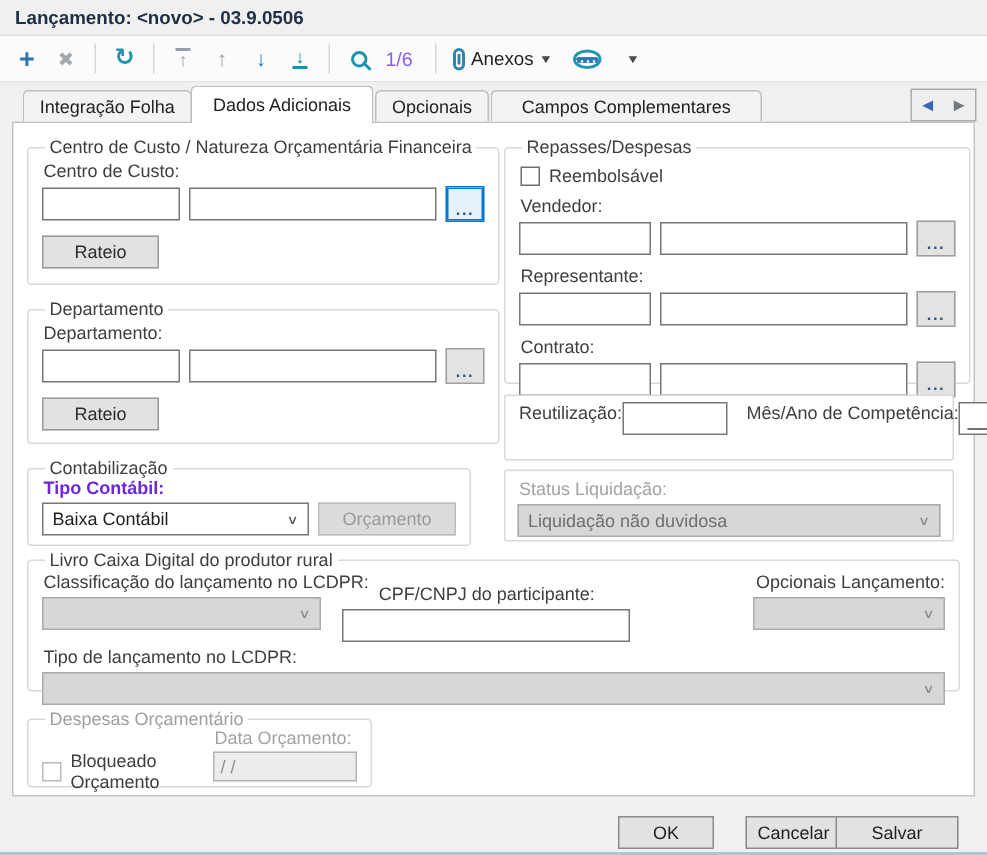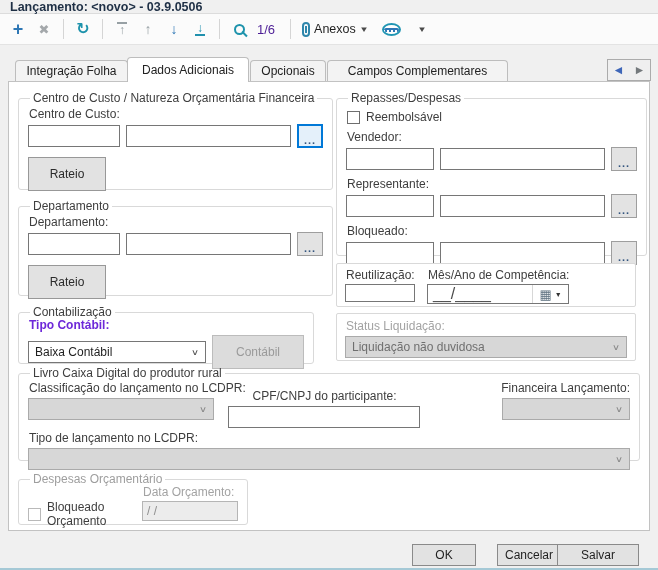--- a/index.html
+++ b/index.html
@@ -3,38 +3,38 @@
 <meta charset="utf-8">
 <style>
   html,body{margin:0;padding:0;background:#e8e8e8;}
   *{box-sizing:border-box;}
   .window{
     position:relative;width:658px;height:570px;background:#f0f0f0;overflow:hidden;
     font-family:"Liberation Sans","DejaVu Sans",sans-serif;font-size:12px;color:#3e3e3e;
     border-bottom:2px solid #a5c9d6;
   }
   
-  .titlebar{height:14px;background:#f0f0f0;border-bottom:1px solid #dcdcdc;display:flex;align-items:center;padding-left:10px;}
+  .titlebar{height:24px;background:#f0f0f0;border-bottom:1px solid #dcdcdc;display:flex;align-items:center;padding-left:10px;}
   .title{font-weight:bold;font-size:12.5px;color:#1e2f45;}
   
   .toolbar{height:31px;background:#fbfbfb;border-bottom:1px solid #e3e3e3;display:flex;align-items:center;padding-left:6px;gap:2px;}
   .tbtn{display:flex;align-items:center;justify-content:center;min-width:24px;height:24px;gap:4px;cursor:default;}
   .g{font-weight:bold;line-height:1;}
   .g.add{font-size:18px;color:#2e77b5;}
   .g.del{font-size:13px;color:#a4a8ab;}
   .g.ref{font-size:16px;color:#1e93ac;}
   .g.arrow{font-size:14px;}
   .gray{color:#97a0a4;} .blue{color:#2e77b5;} .teal{color:#2090ad;}
   .col{display:flex;flex-direction:column;align-items:center;line-height:1;}
   .hbar{display:block;width:10px;height:2px;background:currentColor;}
   .col .g.arrow{font-size:12px;}
   .sep{width:1px;height:20px;background:#d5d5d5;margin:0 5px;}
   .mag{width:11px;height:11px;border:2px solid #1e93ac;border-radius:50%;position:relative;display:inline-block;}
   .mag::after{content:"";position:absolute;width:7px;height:2px;background:#1e93ac;transform:rotate(45deg);right:-5px;bottom:-2px;}
-  .counter{font-size:13px;color:#4c1d95;margin:0 8px 0 4px;}
+  .counter{font-size:13px;color:#8b5cf6;margin:0 8px 0 4px;}
   .clip{width:8px;height:15px;border:2px solid #2e86ab;border-radius:4px;display:inline-block;}
   .clip::after{content:"";display:block;width:2px;height:7px;background:#2e86ab;margin:2px auto 0;}
   .anexos-label{font-size:12.5px;color:#1f1f1f;}
   .dd{font-size:8px;color:#4a4a4a;transform:scaleX(1.2);}
   .disc{width:19px;height:13px;border:2px solid #2196b3;border-radius:50%;position:relative;background:#fff;display:inline-block;}
   .disc i{position:absolute;left:0;right:0;top:3px;height:4px;border-radius:2px;background:#2e77b5;
     background-image:radial-gradient(circle,#fff 0.9px,rgba(0,0,0,0) 1.1px);background-size:4px 4px;background-position:2px 1px;}
   
   .page{position:absolute;left:8px;top:81px;width:642px;height:450px;background:#fff;border:1px solid #c2c2c2;}
   .tab{position:absolute;top:60px;height:21px;background:#f3f3f3;border:1px solid #bdbdbd;border-bottom:none;
@@ -52,37 +52,37 @@
   .lbl{font-size:12px;color:#3e3e3e;margin:3px 0 3px 1px;white-space:nowrap;}
   .lbl.bold{font-weight:bold;color:#6d28d9;}
   .lbl.graylb{color:#a3a3a3;}
   .frow{display:flex;align-items:center;gap:6px;}
   .tb{height:22px;border:1px solid #767676;background:#fff;font-family:inherit;font-size:12px;color:#222;padding:0 4px;}
   .tb.small{width:92px;} .tb.wide{flex:1;min-width:0;}
   .tb.dis{background:#ececec;border-color:#b5b5b5;color:#8e8e8e;}
   .browse{width:26px;height:24px;background:#e3e3e3;border:1px solid #9e9e9e;color:#33557f;font-size:11px;font-weight:bold;
     letter-spacing:1px;display:flex;align-items:flex-end;justify-content:center;padding-bottom:7px;line-height:0;}
   .browse.focus{background:#e4f0fa;border:1px solid #0078d7;box-shadow:inset 0 0 0 1px #0078d7;}
-  .btn{height:34px;background:#e2e2e2;border:1px solid #989898;font-size:12px;color:#2b2b2b;
+  .btn{height:22px;background:#e2e2e2;border:1px solid #989898;font-size:12px;color:#2b2b2b;
     display:flex;align-items:center;justify-content:center;}
   .btn.rateio{width:78px;margin-top:9px;}
   .btn.dis{color:#9a9a9a;background:#dcdcdc;border-color:#bcbcbc;}
   .select{height:22px;border:1px solid #767676;background:#fff;display:flex;align-items:center;justify-content:space-between;
     padding:0 6px;font-size:12px;color:#1f1f1f;}
   .select.dis{background:#d7d7d7;border-color:#aaa;color:#6f6f6f;}
   .chev{font-size:11px;color:#555;transform:scaleY(.75);}
   .select.dis .chev{color:#8a8a8a;}
   .cbx{width:13px;height:13px;border:1px solid #6e6e6e;background:#fff;display:inline-block;flex:0 0 auto;}
   .cbx.dis{border-color:#b9b9b9;}
   .cbrow{display:flex;align-items:center;gap:6px;margin:6px 0 2px 1px;}
   
   .rep-field .lbl{margin-top:6px;}
   
   .reuse{display:flex;gap:12px;}
-  .reuse .colc{display:flex;flex-direction:column;}
+  .reuse .colc{display:flex;flex-direction:row;}
   .reuse .lbl{margin:0 0 2px 1px;}
   .datebox{width:142px;height:22px;border:1px solid #767676;background:#fff;display:flex;align-items:center;}
   .mask{flex:1;padding-left:5px;font-size:16px;color:#4a4a4a;}
   .calbtn{width:36px;height:100%;display:flex;align-items:center;justify-content:center;gap:3px;border-left:1px solid #d7d7d7;}
   .calglyph{font-size:13px;color:#5c6f7e;line-height:1;}
   .dds{font-size:7px;color:#333;}
   
   .lc-row1{display:flex;margin-top:2px;}
   .lc-col{display:flex;flex-direction:column;}
   .lc-c1{width:186px;} .lc-c2{width:192px;margin-left:14px;} .lc-c3{margin-left:auto;width:150px;align-items:flex-end;}
@@ -200,21 +200,21 @@
   </fieldset>
 
   <fieldset style="left:18px;top:307px;width:296px;height:57px;">
     <legend>Contabilização</legend>
     <div class="lbl bold" style="margin-top:0;">Tipo Contábil:</div>
     <div class="frow">
       <div class="select" style="width:178px;">
         <span>Baixa Contábil</span>
         <span class="chev">∨</span>
       </div>
-      <div class="btn dis" style="flex:1;">Contábil</div>
+      <div class="btn dis" style="flex:1;">Orçamento</div>
     </div>
   </fieldset>
 
   <fieldset style="left:336px;top:93px;width:300px;height:163px;">
     <legend>Repasses/Despesas</legend>
     <div class="cbrow">
       <span class="cbx"></span>
       <span>Reembolsável</span>
     </div>
     <div class="rep-field">
@@ -227,21 +227,21 @@
     </div>
     <div class="rep-field">
       <div class="lbl">Representante:</div>
       <div class="frow">
         <input class="tb small" style="width: 88px;" value="">
         <input class="tb wide" value="" style="">
         <span class="browse">...</span>
       </div>
     </div>
     <div class="rep-field">
-      <div class="lbl">Bloqueado:</div>
+      <div class="lbl">Contrato:</div>
       <div class="frow">
         <input class="tb small" style="width: 88px;" value="">
         <input class="tb wide" value="" style="">
         <span class="browse">...</span>
       </div>
     </div>
   </fieldset>
 
   <div class="panel reuse" style="left:336px;top:263px;width:300px;height:44px;">
     <div class="colc">
@@ -276,21 +276,21 @@
         <div class="select dis">
           <span></span>
           <span class="chev">∨</span>
         </div>
       </div>
       <div class="lc-col lc-c2">
         <div class="lbl" style="margin-top:8px;text-align:center;">CPF/CNPJ do participante:</div>
         <input class="tb" value="" style="">
       </div>
       <div class="lc-col lc-c3">
-        <div class="lbl" style="margin-top:0;">Financeira Lançamento:</div>
+        <div class="lbl" style="margin-top:0;">Opcionais Lançamento:</div>
         <div class="select dis">
           <span></span>
           <span class="chev">∨</span>
         </div>
       </div>
     </div>
     <div class="lc-row2">
       <div class="lbl">Tipo de lançamento no LCDPR:</div>
       <div class="select dis">
         <span></span>

